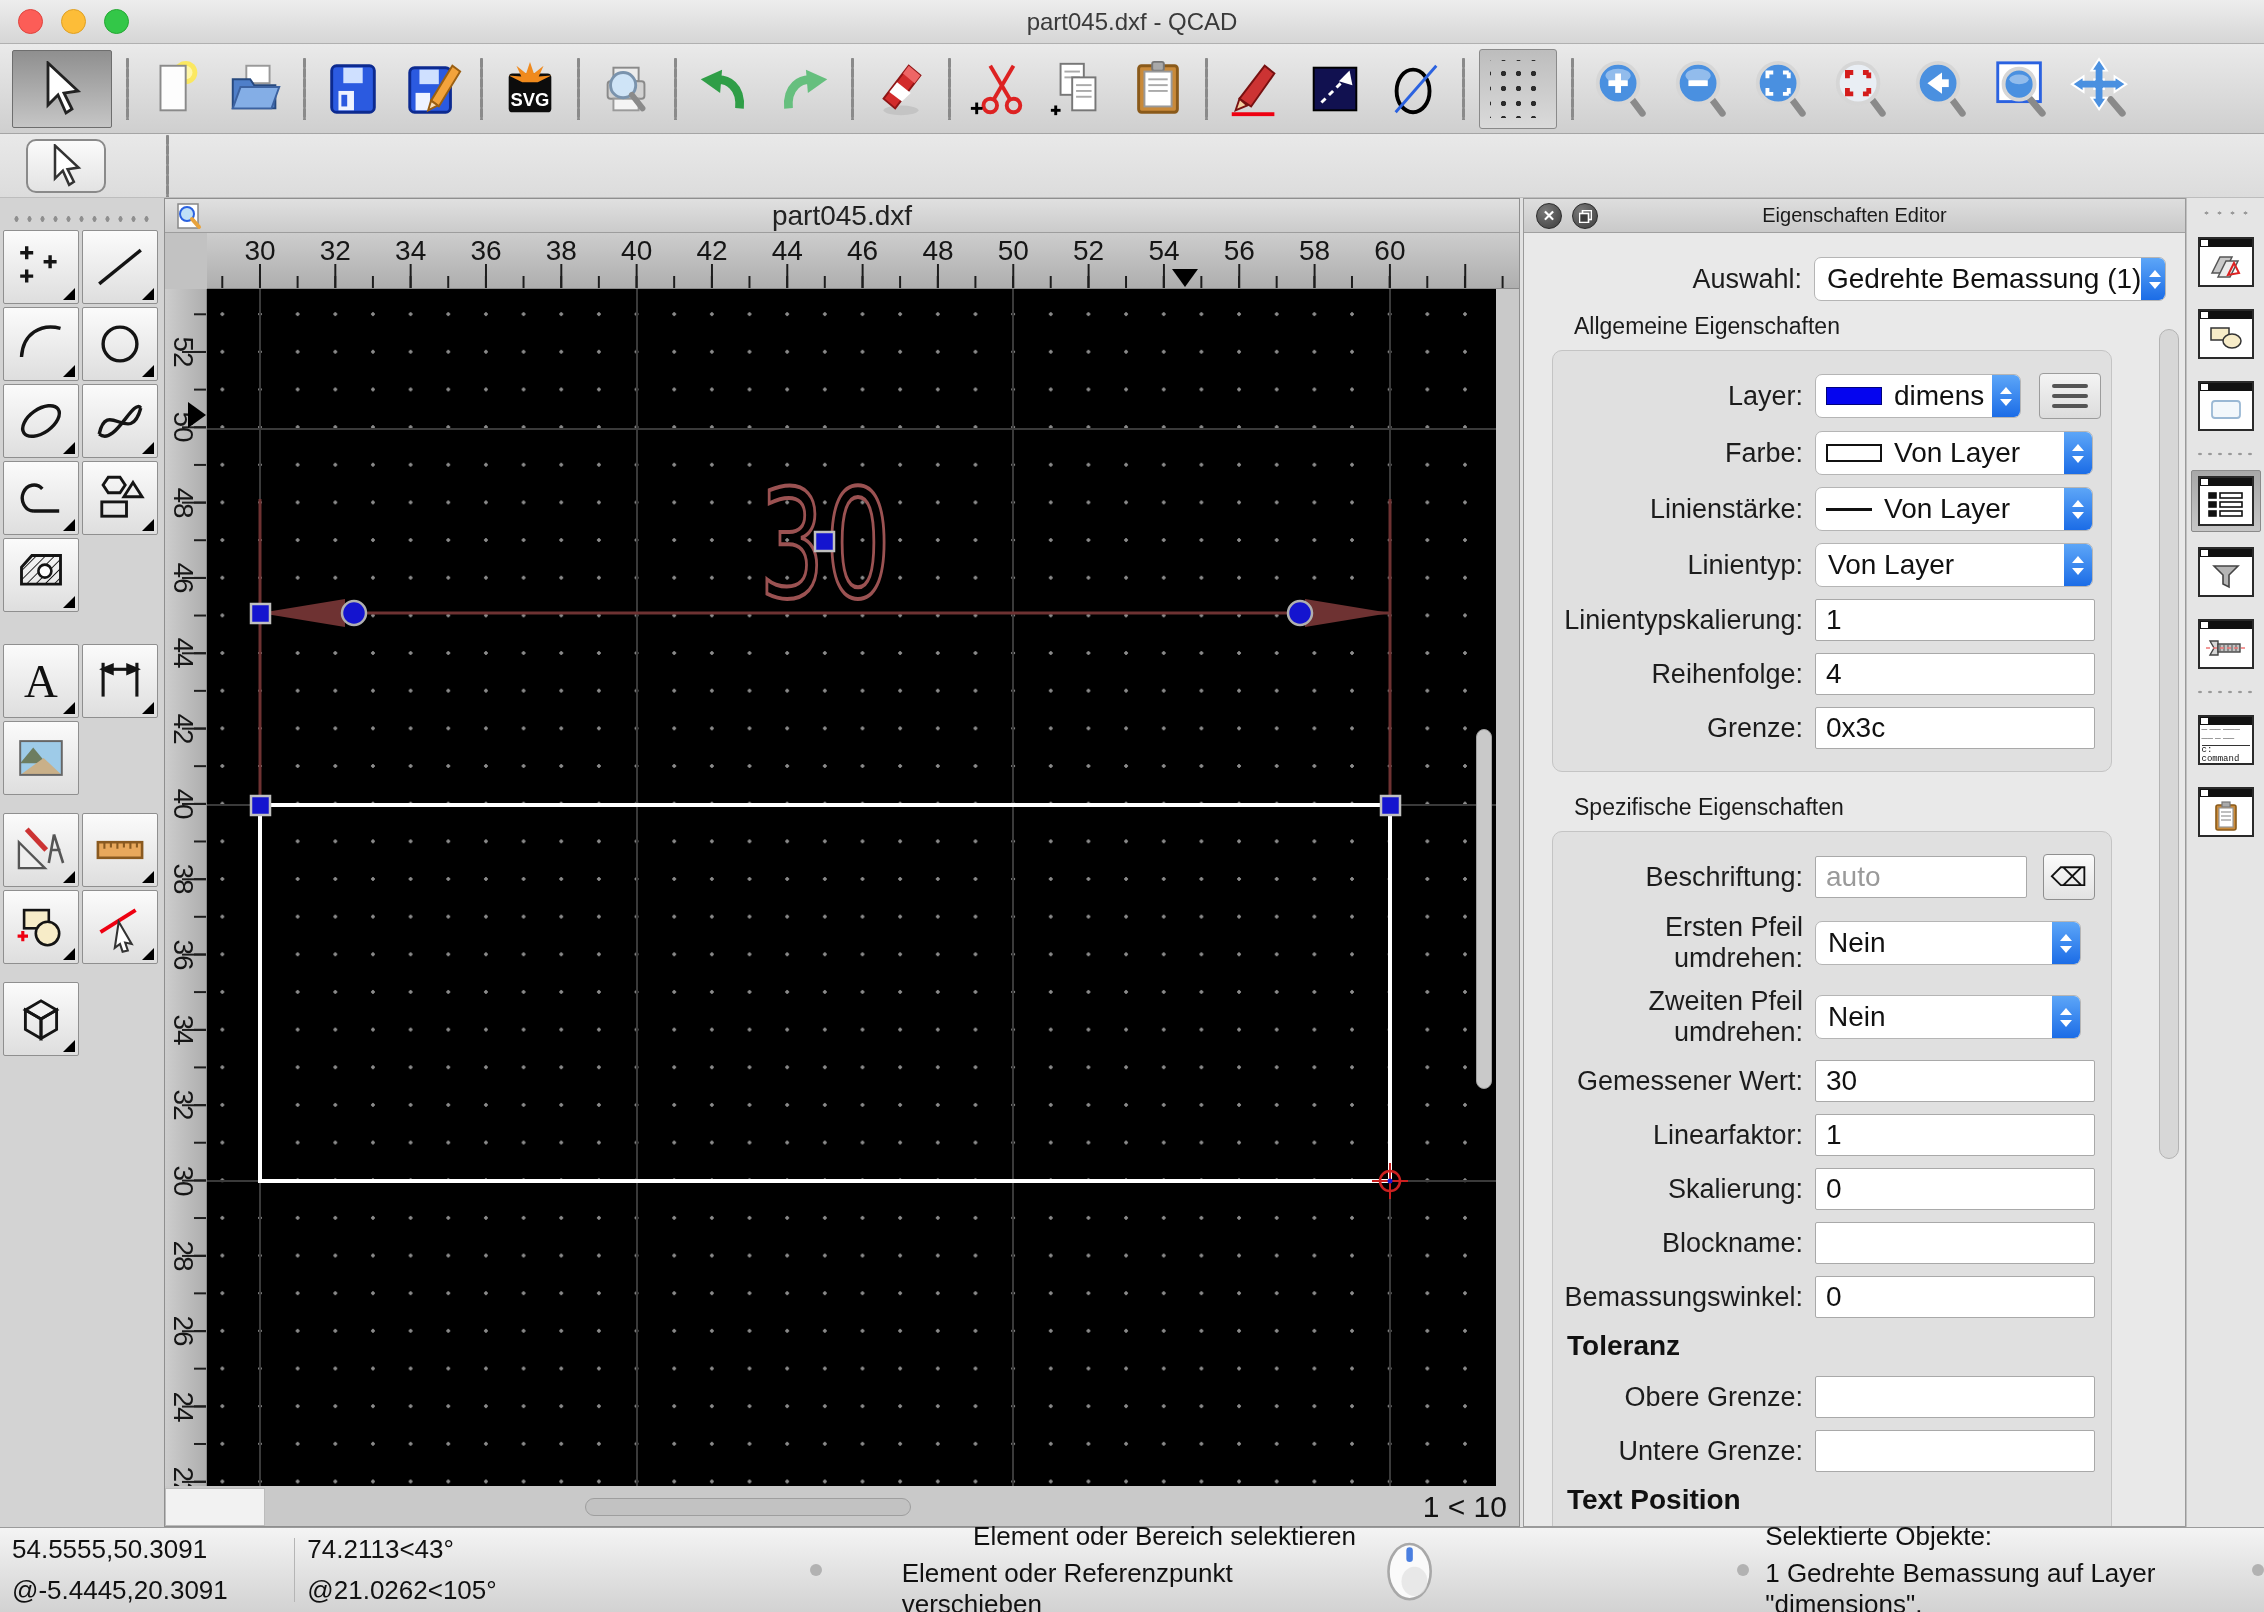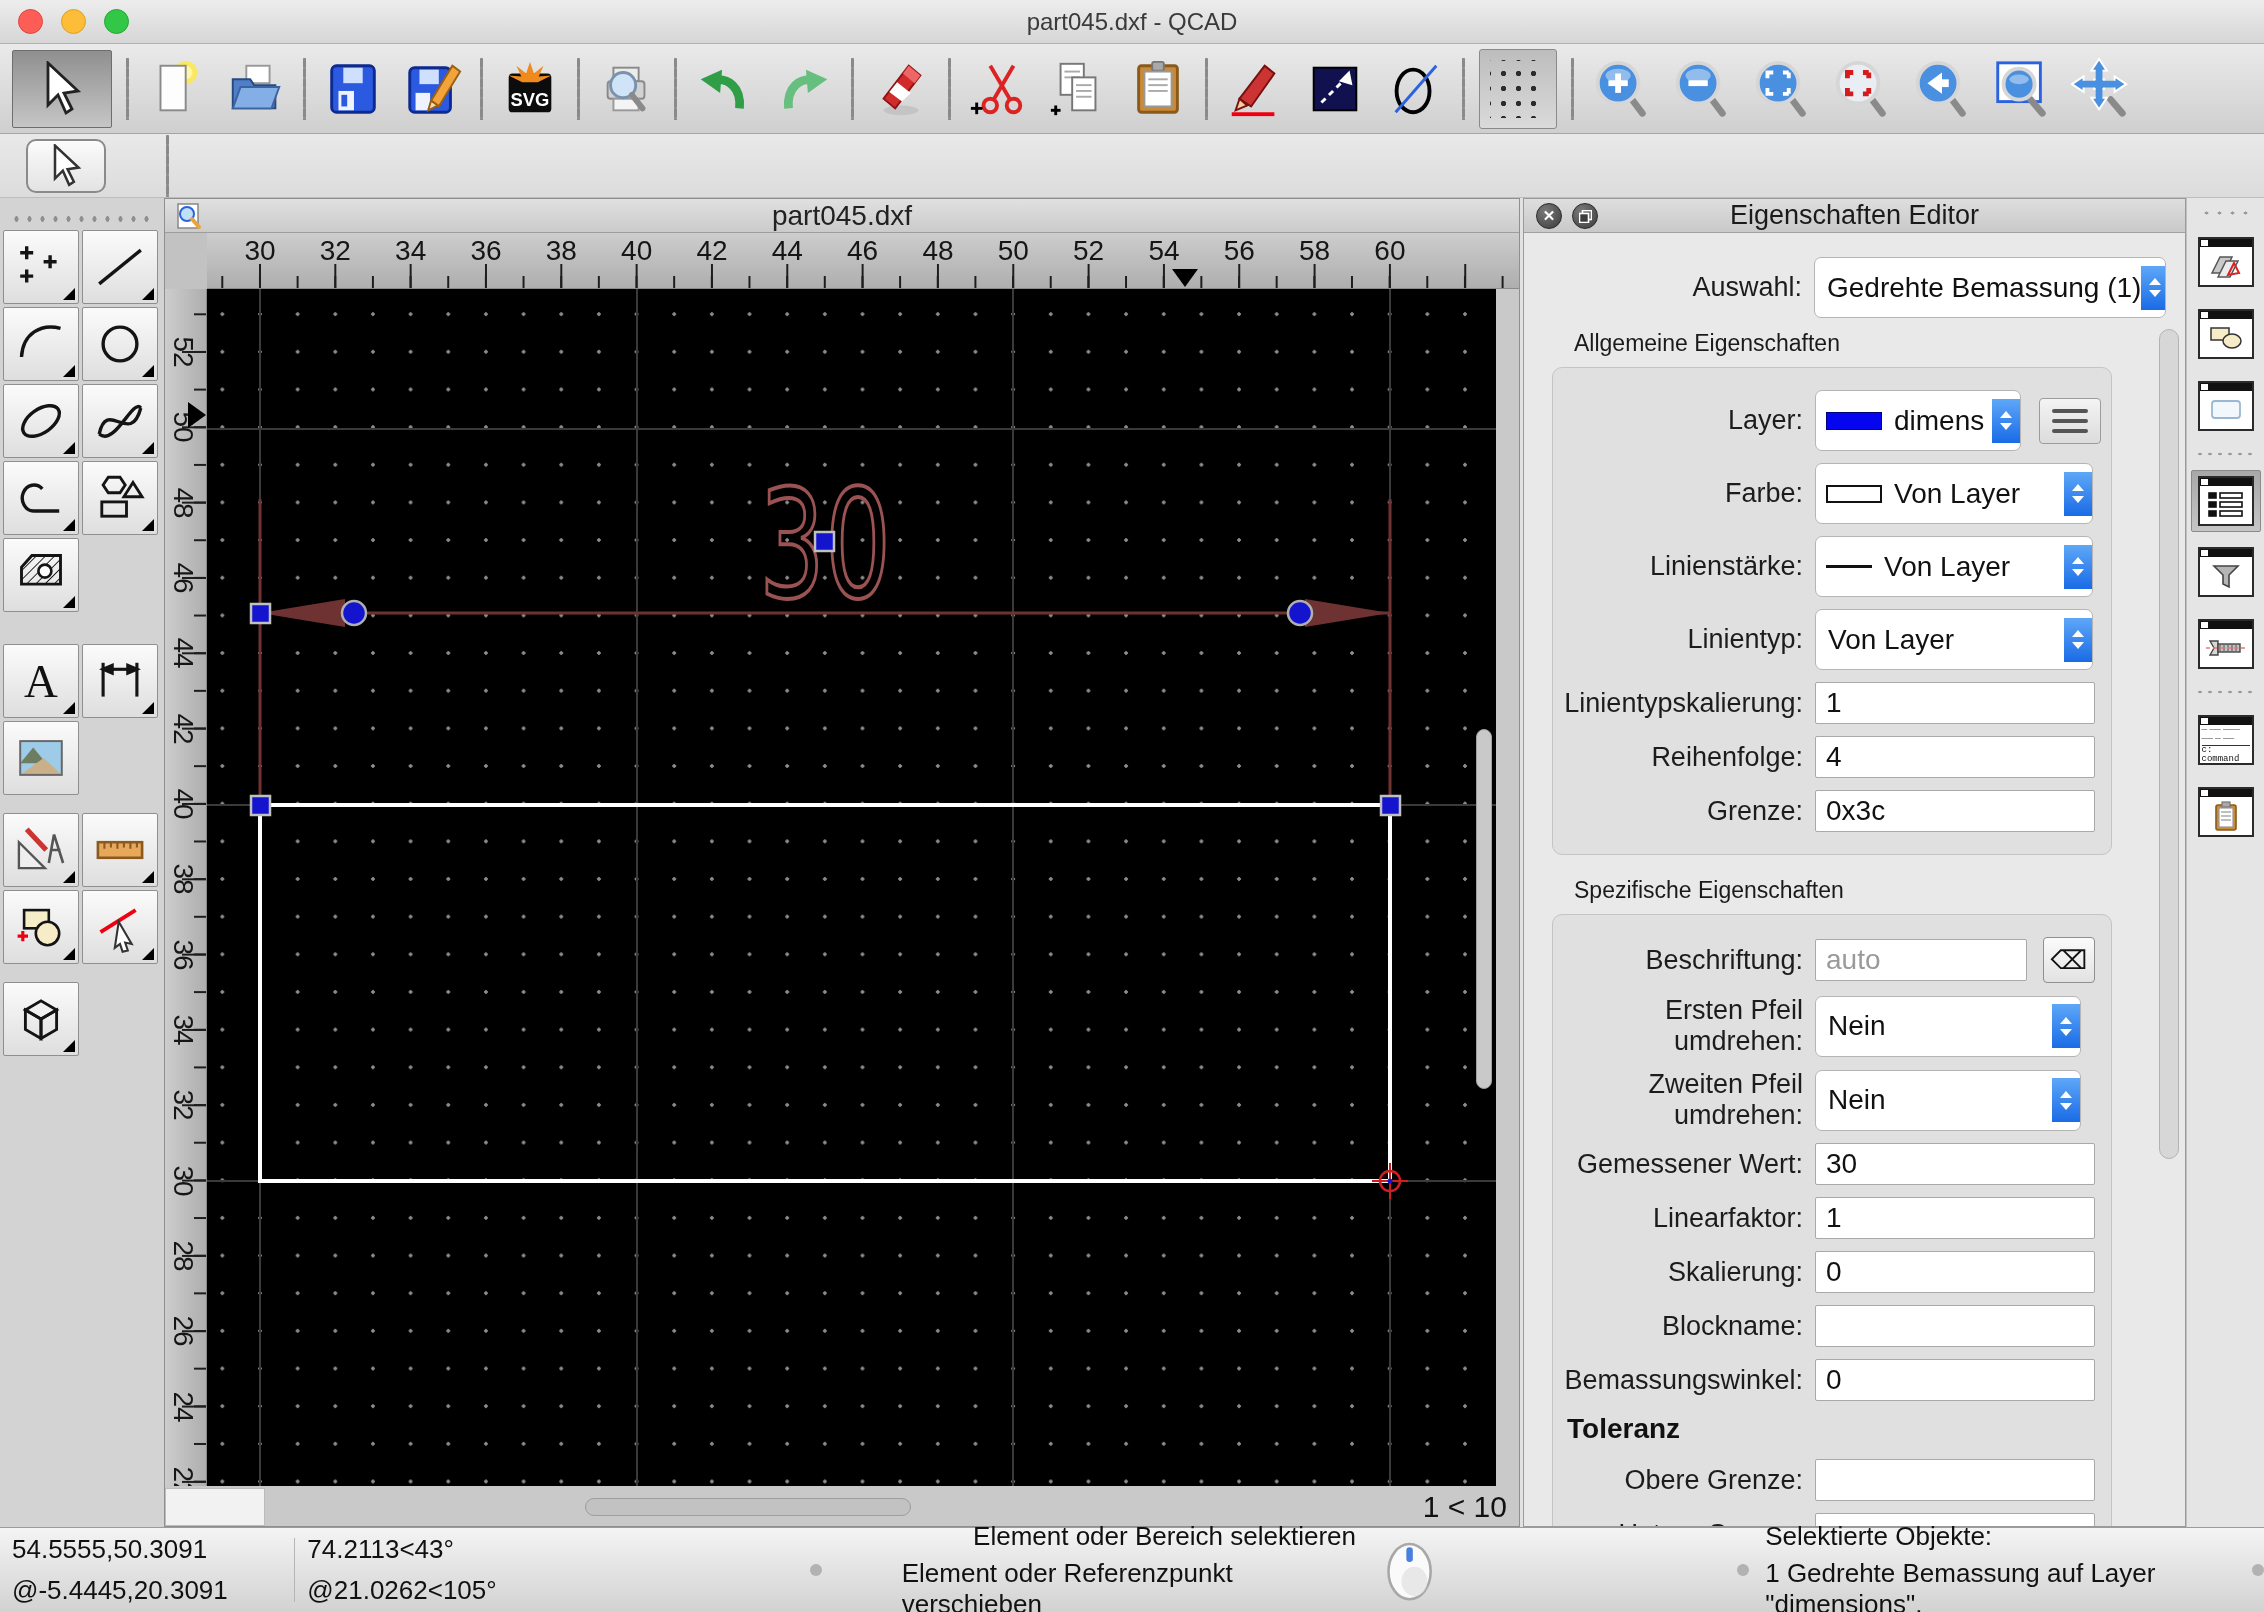--- a/index.html
+++ b/index.html
@@ -90,37 +90,37 @@
   .corner-box { position:absolute; left:0; bottom:0; width:100px; height:38px; background:#f2f2f2; border:1px solid #bcbcbc; }
   .hscroll { position:absolute; left:420px; bottom:10px; width:326px; height:18px; border-radius:9px;
     background:#c2c2c2; border:1px solid #9e9e9e; }
   .zoomind { position:absolute; right:12px; bottom:2px; font-size:30px; color:#111; }
 
   
   .panel { position:absolute; left:1523px; top:198px; width:663px; height:1329px;
     background:#e9e9e9; border:1px solid #9a9a9a; overflow:hidden; }
   .phead { height:34px; background:linear-gradient(#dedede,#c9c9c9); border-bottom:1px solid #a0a0a0;
     display:flex; align-items:center; justify-content:center; position:relative; }
-  .phead .ptitle { font-size:27px; color:#1a1a1a; }
+  .phead .ptitle { font-size:20px; color:#1a1a1a; }
   .pcirc { position:absolute; top:4px; width:26px; height:26px; border-radius:50%;
     background:radial-gradient(circle at 35% 30%, #7a7a7a, #3c3c3c); border:1px solid #2a2a2a;
     color:#fff; display:flex; align-items:center; justify-content:center; font-size:15px; font-weight:bold; }
   .pbody { padding:24px 0 0 0; }
   .prow { display:flex; align-items:center; margin:0 0 12px 0; }
   .plabel { width:290px; text-align:right; font-size:27px; color:#1c1c1c; padding-right:12px; flex:none; }
   .pgroup { margin:10px 18px 22px 28px; background:#e0e0e0; border:1px solid #c4c4c4; border-radius:10px;
     padding:22px 0 10px 0; width:560px; }
   .pgroup .plabel { width:262px; }
   .sechead { font-size:23px; color:#1a1a1a; margin:6px 0 6px 50px; }
   .bsec { font-size:28px; font-weight:bold; color:#111; margin:8px 0 14px 42px; }
   .tfield { height:42px; background:#fff; border:1px solid #a9a9a9; border-radius:2px;
     font-size:28px; color:#111; padding:0 10px; font-family:"Liberation Sans",sans-serif; }
   .tfield::placeholder { color:#9a9a9a; }
   .w-std { width:280px; }
-  .combo { height:61px; background:#fff; border:1px solid #b5b5b5; border-radius:7px;
+  .combo { height:44px; background:#fff; border:1px solid #b5b5b5; border-radius:7px;
     display:flex; align-items:center; overflow:hidden; }
   .combo .ctext { flex:1; font-size:28px; color:#111; padding-left:12px; white-space:nowrap; }
   .stepper { width:28px; height:44px; background:linear-gradient(#5ea7f8,#1a6be6); flex:none;
     display:flex; flex-direction:column; align-items:center; justify-content:center; gap:5px; }
   .stepper i { width:0; height:0; border-left:6px solid transparent; border-right:6px solid transparent; }
   .stepper .up { border-bottom:7px solid #fff; }
   .stepper .dn { border-top:7px solid #fff; }
   .swatch { width:56px; height:18px; margin-left:10px; flex:none; }
   .swatch.blue { background:#0505ef; border:1px solid #00027c; }
   .swatch.white { background:#fff; border:2px solid #111; }

